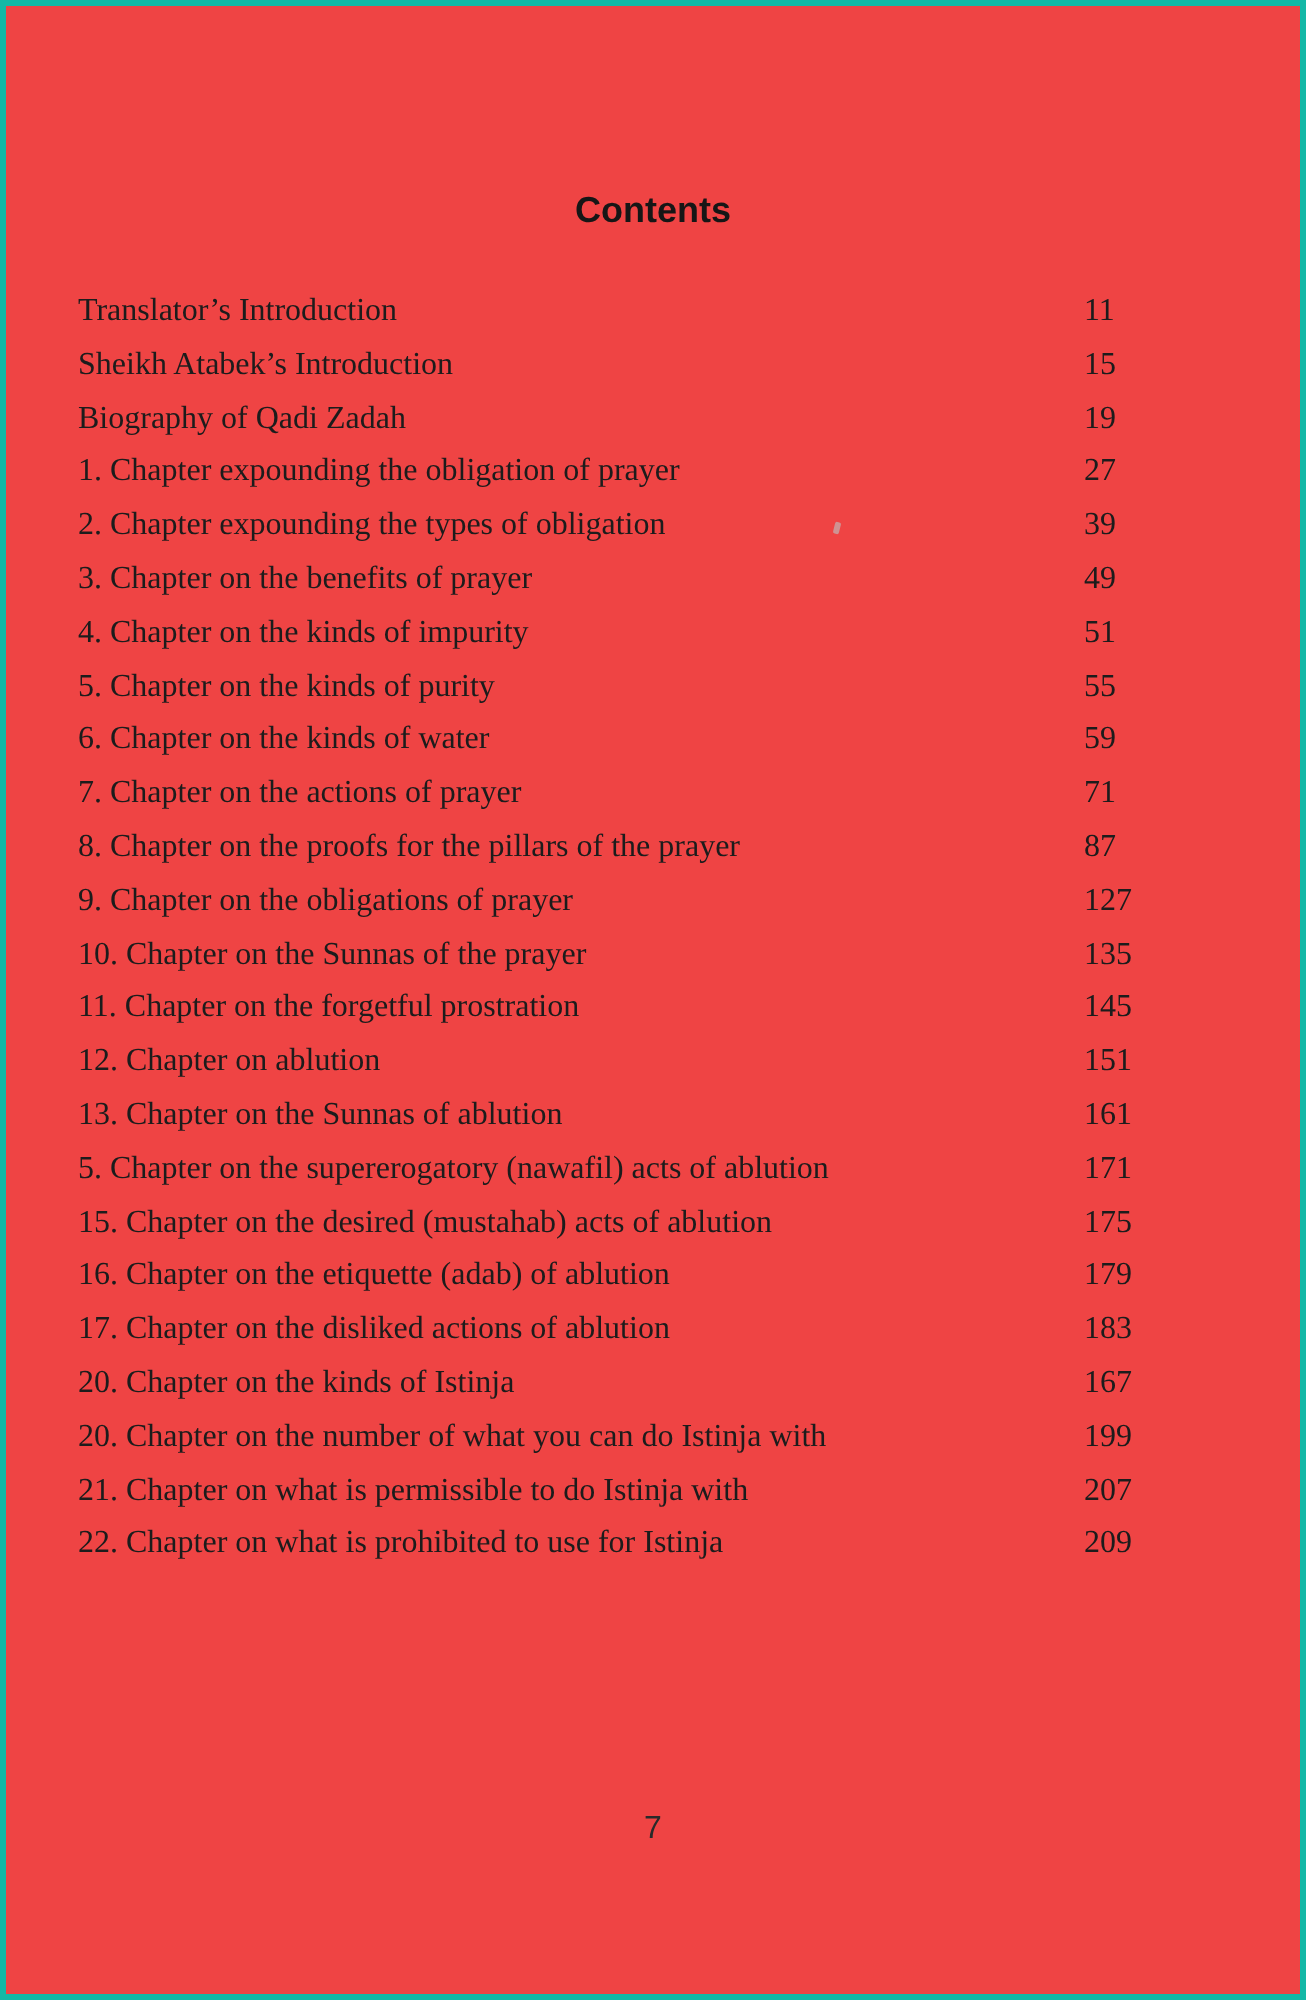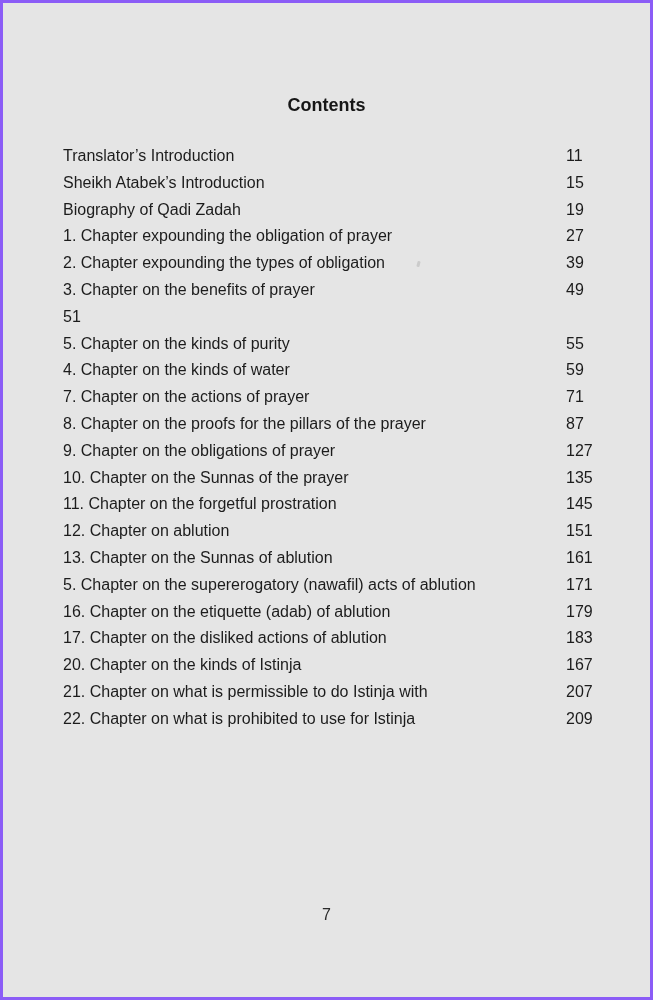--- a/index.html
+++ b/index.html
@@ -5,41 +5,42 @@
   html, body {
     margin: 0;
     padding: 0;
     background: #ffffff;
   }
   .page {
     position: relative;
     width: 653px;
     height: 1000px;
     box-sizing: border-box;
-    border: 3px solid #8b5cf6;
-    background: #e5e5e5;
+    border: 3px solid #14b8a6;
+    background: #ef4444;
     font-family: "Liberation Sans", sans-serif;
     color: #1c1c1c;
     overflow: hidden;
   }
   .title {
     position: absolute;
     top: 92px;
     left: 0;
     right: 0;
     text-align: center;
     font-size: 18px;
     font-weight: 700;
     color: #161616;
   }
   .toc {
     position: absolute;
     top: 140px;
-    left: 60px;
+    left: 36px;
     right: 20px;
+    font-family: Liberation Serif, serif;
   }
   .toc-row {
     display: flex;
     align-items: center;
     height: 26.8px;
     font-size: 16px;
     line-height: 26.8px;
   }
   .toc-title {
     flex: none;
@@ -105,30 +106,31 @@
     <span class="toc-title">2. Chapter expounding the types of obligation</span>
     <span class="toc-page">39</span>
   </div>
 
   <div class="toc-row">
     <span class="toc-title">3. Chapter on the benefits of prayer</span>
     <span class="toc-page">49</span>
   </div>
 
   <div class="toc-row">
+    <span class="toc-title">4. Chapter on the kinds of impurity</span>
     <span class="toc-page">51</span>
   </div>
 
   <div class="toc-row">
     <span class="toc-title">5. Chapter on the kinds of purity</span>
     <span class="toc-page">55</span>
   </div>
 
   <div class="toc-row">
-    <span class="toc-title">4. Chapter on the kinds of water</span>
+    <span class="toc-title">6. Chapter on the kinds of water</span>
     <span class="toc-page">59</span>
   </div>
 
   <div class="toc-row">
     <span class="toc-title">7. Chapter on the actions of prayer</span>
     <span class="toc-page">71</span>
   </div>
 
   <div class="toc-row">
     <span class="toc-title">8. Chapter on the proofs for the pillars of the prayer</span>
@@ -158,37 +160,45 @@
   <div class="toc-row">
     <span class="toc-title">13. Chapter on the Sunnas of ablution</span>
     <span class="toc-page">161</span>
   </div>
 
   <div class="toc-row">
     <span class="toc-title">5. Chapter on the supererogatory (nawafil) acts of ablution</span>
     <span class="toc-page">171</span>
   </div>
 
+  <div class="toc-row">
+    <span class="toc-title">15. Chapter on the desired (mustahab) acts of ablution</span>
+    <span class="toc-page">175</span>
+  </div>
 
   <div class="toc-row">
     <span class="toc-title">16. Chapter on the etiquette (adab) of ablution</span>
     <span class="toc-page">179</span>
   </div>
 
   <div class="toc-row">
     <span class="toc-title">17. Chapter on the disliked actions of ablution</span>
     <span class="toc-page">183</span>
   </div>
 
 
   <div class="toc-row">
     <span class="toc-title">20. Chapter on the kinds of Istinja</span>
     <span class="toc-page">167</span>
   </div>
 
+  <div class="toc-row">
+    <span class="toc-title">20. Chapter on the number of what you can do Istinja with</span>
+    <span class="toc-page">199</span>
+  </div>
 
   <div class="toc-row">
     <span class="toc-title">21. Chapter on what is permissible to do Istinja with</span>
     <span class="toc-page">207</span>
   </div>
 
   <div class="toc-row">
     <span class="toc-title">22. Chapter on what is prohibited to use for Istinja</span>
     <span class="toc-page">209</span>
   </div>

